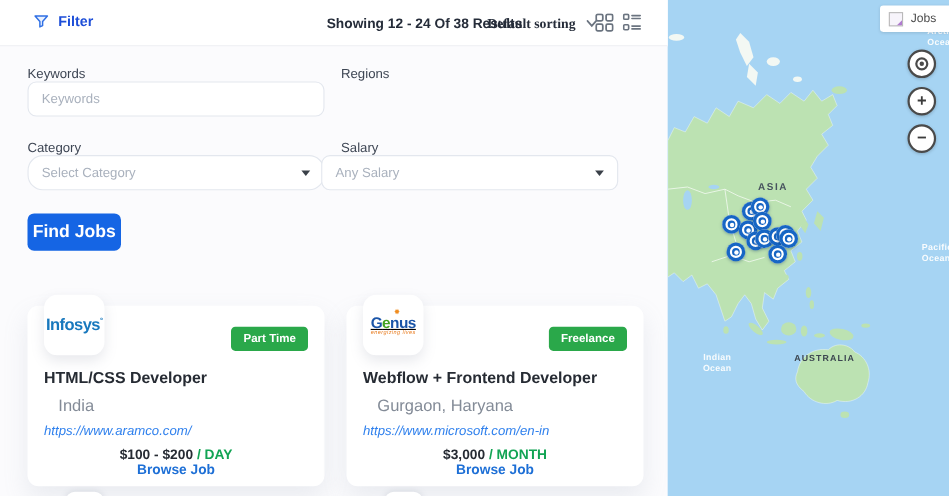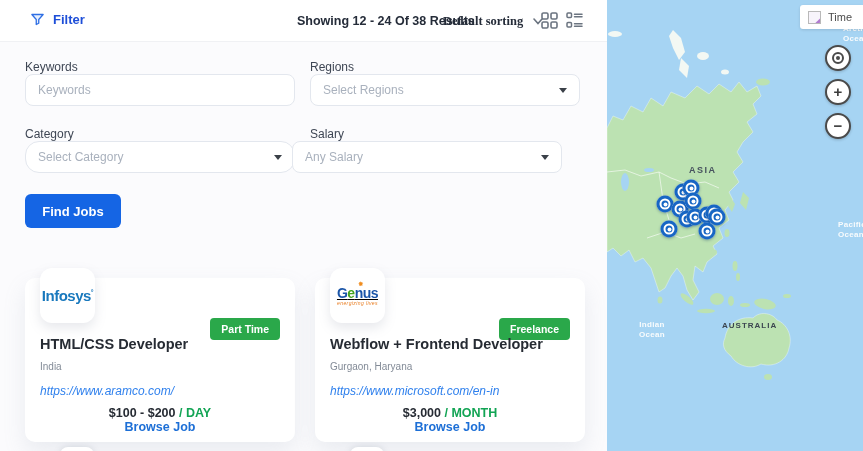--- a/index.html
+++ b/index.html
@@ -22,44 +22,44 @@
   
   .field-label { position:absolute; font-size:12px; color:#3e4654; }
   .field-box { position:absolute; width:270px; height:32px; background:#fff; border:1px solid #e3e7ee;
                border-radius:8px; display:flex; align-items:center; padding:0 12px; }
   .field-box input { border:none; outline:none; width:100%; font-size:12px; color:#3e4654;
                      font-family:"Liberation Sans",sans-serif; background:transparent; }
   .field-box input::placeholder { color:#a9b1bd; }
   .select-text { font-size:12px; color:#a9b1bd; flex:1; }
   .caret { width:0; height:0; border-left:4px solid transparent; border-right:4px solid transparent;
            border-top:5px solid #3a4048; margin-left:6px; }
-  .find-jobs-btn { position:absolute; left:25px; top:194px; width:96px; height:34px; background:var(--accent,#1565e4);
-                   color:#fff; font-size:13px; font-weight:bold; border:none; border-radius:6px; cursor:pointer;
+  .find-jobs-btn { position:absolute; left:25px; top:194px; width:85px; height:34px; background:var(--accent,#1565e4);
+                   color:#fff; font-size:16px; font-weight:bold; border:none; border-radius:6px; cursor:pointer;
                    font-family:"Liberation Sans",sans-serif; }
 
   
   .job-card { position:absolute; top:278px; width:270px; height:164px; background:#fff; border-radius:10px;
               box-shadow:0 10px 22px rgba(145,155,175,0.16); }
   .job-card.c1 { left:25px; }
   .job-card.c2 { left:315px; }
   .logo-box { position:absolute; left:15px; top:-10px; width:55px; height:55px; background:#fff; border-radius:12px;
               box-shadow:0 5px 12px rgba(120,130,150,0.18); display:flex; flex-direction:column;
               align-items:center; justify-content:center; }
   .logo-infosys { font-size:15px; font-weight:bold; color:#1878bd; letter-spacing:-0.5px; }
   .logo-infosys sup { font-size:7px; }
   .logo-genus { text-align:center; line-height:1; position:relative; }
   .logo-genus .main { font-size:14px; font-weight:bold; letter-spacing:-0.5px;text-decoration:underline; }
   .logo-genus .blue { color:#1b55a8; }
   .logo-genus .green { color:#43a321; position:relative; }
   .logo-genus .sun { position:absolute; top:-4px; left:11px; font-size:6px; color:#f08c1e; }
   .logo-genus .tagline { font-size:5px; color:#e87b1e; font-style:italic; letter-spacing:0.4px; margin-top:1px; }
   .badge { position:absolute; right:15px; top:19px; background:var(--badge,#2aa84a); color:#fff; font-size:10.5px;
-           font-weight:bold; padding:5px 11px; border-radius:4px;margin-top:21px; }
+           font-weight:bold; padding:5px 11px; border-radius:4px; }
   .job-title { position:absolute; left:15px; top:58px; font-size:14.5px; font-weight:bold; color:#262b33; }
-  .job-location { position:absolute; left:15px; top:83px; font-size:10px; color:#838b97; }
+  .job-location { position:absolute; left:28px; top:83px; font-size:15px; color:#838b97; }
   .job-url { position:absolute; left:15px; top:106px; font-size:12px; color:#2f80ed; text-decoration:none; cursor:pointer;font-style:italic; }
   .salary-row { position:absolute; left:15px; right:15px; top:128px; display:flex; justify-content:space-between; align-items:center;flex-direction:column; }
   .salary { font-size:12.5px; font-weight:bold; color:#262b33; }
   .salary .period { color:#12a454; }
   .browse-link { font-size:12.5px; font-weight:bold; color:#1d6fd6; text-decoration:none; cursor:pointer; }
   .next-card-hint { position:absolute; top:447px; width:34px; height:8px; background:#fff; border-radius:8px 8px 0 0;
                     box-shadow:0 0 6px rgba(120,130,150,0.25); }
 
   
   .map { position:absolute; left:607px; top:0; width:256px; height:451px; overflow:hidden; background:#a6d4f3; }
@@ -137,24 +137,20 @@
       </svg>
     </span>
   </div>
 
   <span class="field-label" style="left:25px; top:60px;">Keywords</span>
   <div class="field-box" style="left:25px; top:74px;">
     <input type="text" placeholder="Keywords" style="">
   </div>
 
   <span class="field-label" style="left:310px; top:60px;">Regions</span>
-  <div class="field-box" style="left:310px; top:74px;">
-    <span class="select-text">Select Regions</span>
-    <span class="caret"></span>
-  </div>
 
   <span class="field-label" style="left:25px; top:127px;">Category</span>
   <div class="field-box" style="left:25px; top:141px;border-radius:14px;">
     <span class="select-text">Select Category</span>
     <span class="caret"></span>
   </div>
 
   <span class="field-label" style="left:310px; top:127px;">Salary</span>
   <div class="field-box" style="left:292px; top:141px;">
     <span class="select-text">Any Salary</span>
@@ -267,21 +263,21 @@
         <div class="pin" style="left: 88px; top: 217px;"></div>
         <div class="pin" style="left: 100px; top: 215px;"></div>
         <div class="pin" style="left: 107px; top: 213px;"></div>
         <div class="pin" style="left: 110px; top: 217px;"></div>
         <div class="pin" style="left: 62px; top: 229px;"></div>
         <div class="pin" style="left: 100px; top: 231px;"></div>
       </div>
 
     <div class="road-btn">
       <span class="road-thumb"></span>
-      <span class="road-label">Time</span>
+      <span class="road-label">Jobs</span>
     </div>
 
     <div class="map-ctrl ctrl-locate">
       <span class="locate-inner">
           <span class="locate-dot"></span>
         </span>
     </div>
     <div class="map-ctrl ctrl-zoom-in">
       <span class="ctrl-sign">+</span>
     </div>

